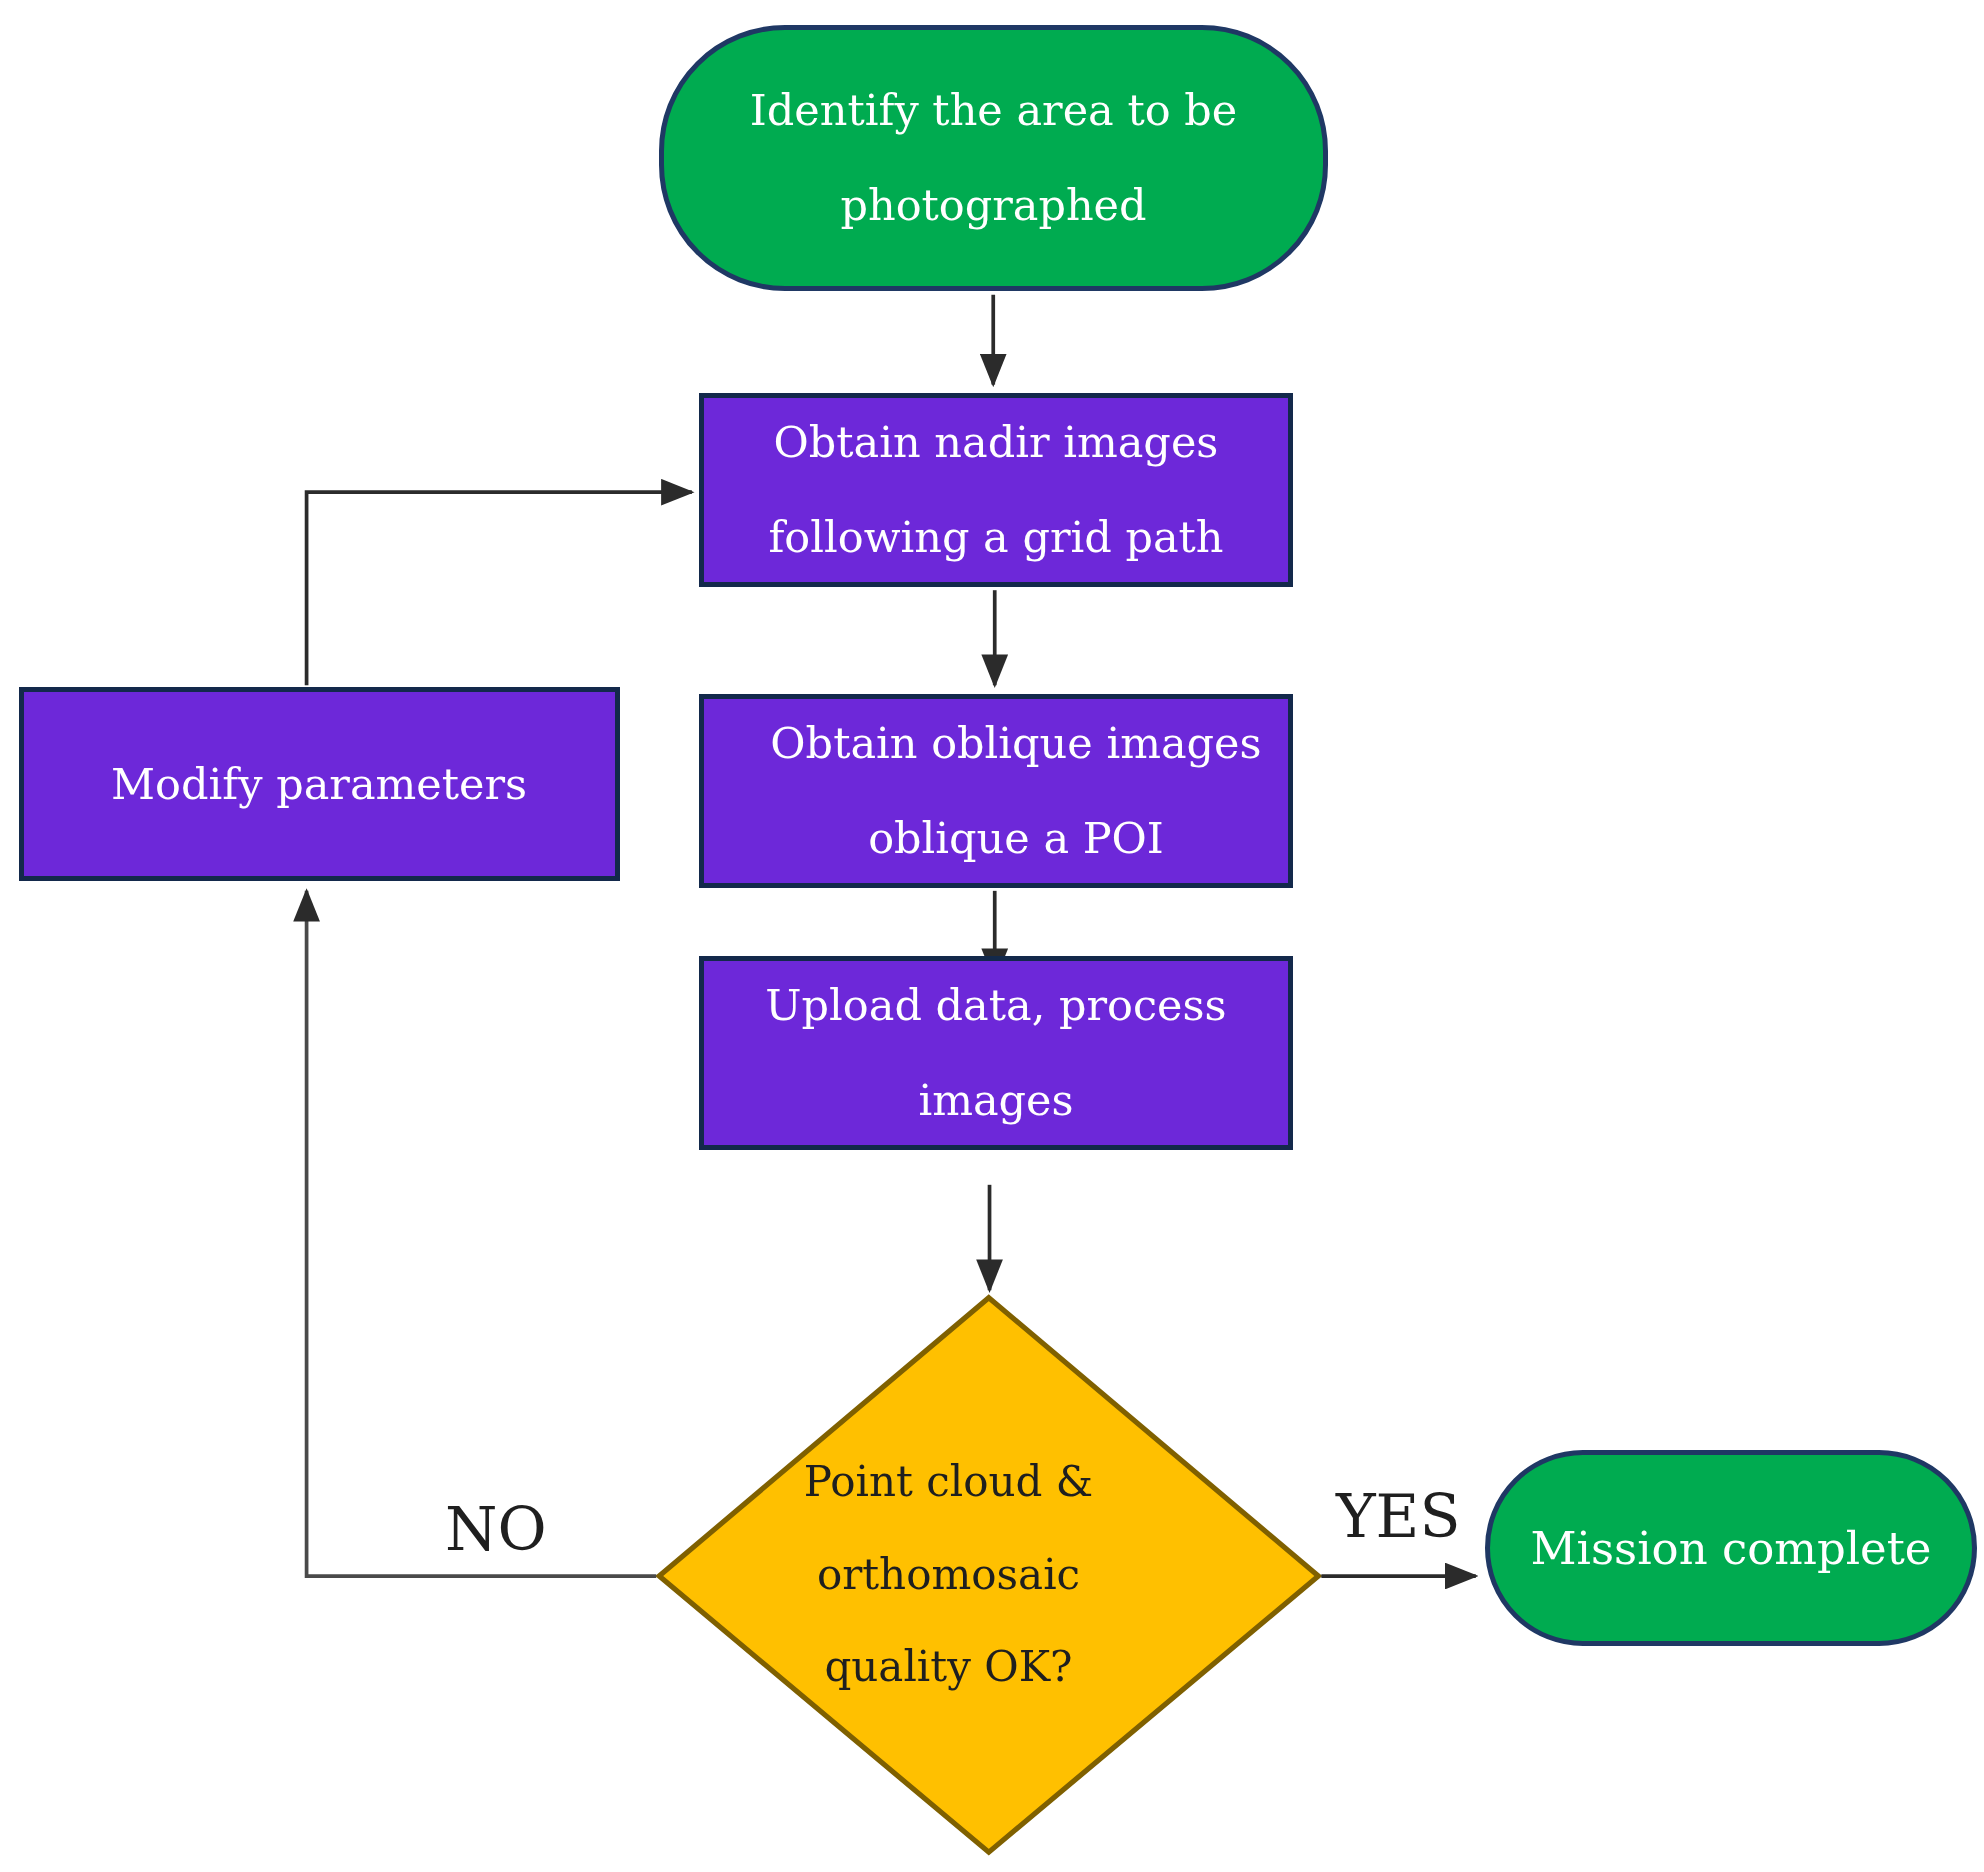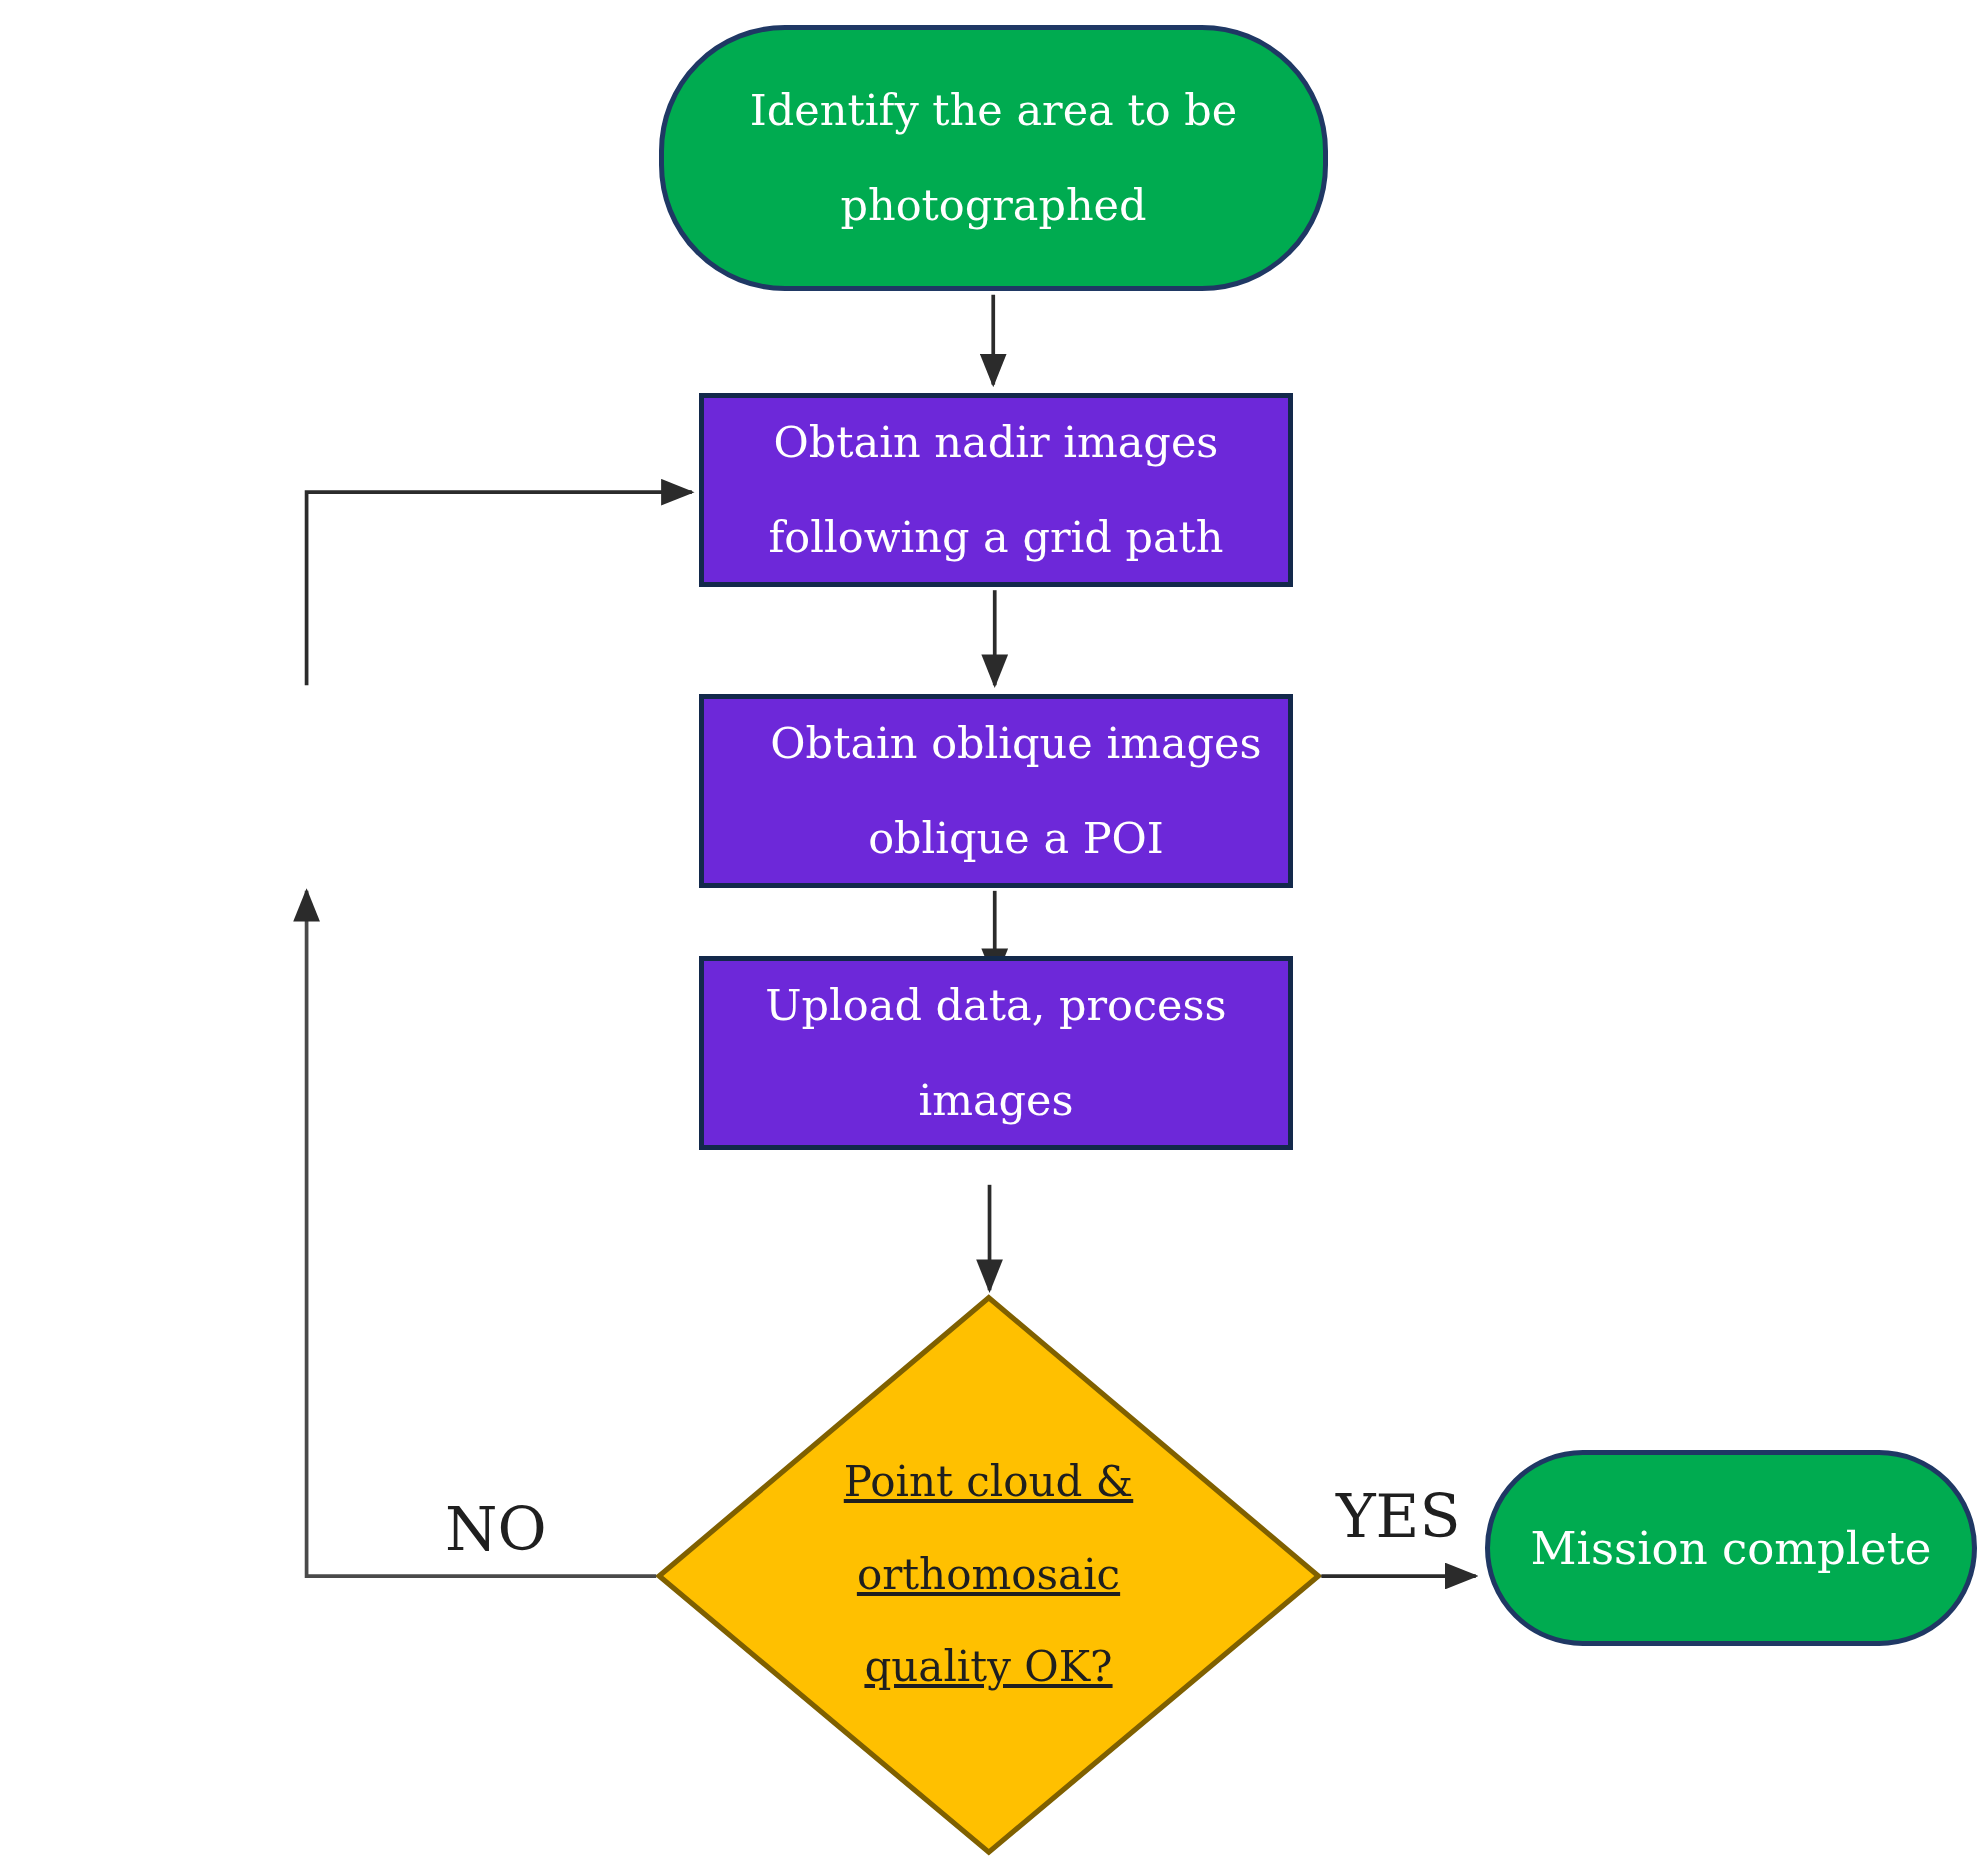--- a/index.html
+++ b/index.html
@@ -56,21 +56,21 @@
     white-space: nowrap;
   }
 
   
   #node-start            { left: 659px;  top: 24.5px;   width: 669px; height: 266px; border-radius: 126px; }
   #node-obtain-nadir     { left: 699px;  top: 393px;  width: 594px; height: 194px; }
   #node-obtain-oblique   { left: 699px;  top: 694px;  width: 594px; height: 194px; padding-left: 40px; }
   #node-upload-process   { left: 699px;  top: 956px; width: 594px; height: 194px; }
   #node-modify-params    { left: 18.6px;   top: 687px;  width: 601px; height: 194px; }
   #node-mission-complete { left: 1485px; top: 1450px; width: 492px; height: 196px; border-radius: 100px; font-size: 45px; }
-  #decision-label        { left: 766px; top: 1425px; width: 445px; height: 300px; text-decoration: underline; }
+  #decision-label        { left: 726px; top: 1425px; width: 445px; height: 300px; }
   #edge-label-yes        { left: 1336px; top: 1481px; }
   #edge-label-no         { left: 445px;  top: 1494px; }
 </style>
 </head>
 <body>
 
 <div class="canvas">
 
   <svg class="connector-layer" viewBox="0 0 2674 2523" xmlns="http://www.w3.org/2000/svg">
     <defs>
@@ -109,20 +109,23 @@
   <div class="node process" id="node-obtain-oblique">
     <span class="line">Obtain oblique images</span>
     <span class="line">oblique a POI</span>
   </div>
 
   <div class="node process" id="node-upload-process">
     <span class="line">Upload data, process</span>
     <span class="line">images</span>
   </div>
 
+  <div class="node process" id="node-modify-params">
+    <span class="line">Modify parameters</span>
+  </div>
 
   <div class="node decision-text" id="decision-label">
     <span class="line">Point cloud &amp;</span>
     <span class="line">orthomosaic</span>
     <span class="line">quality OK?</span>
   </div>
 
   <div class="node terminator" id="node-mission-complete">
     <span class="line">Mission complete</span>
   </div>

